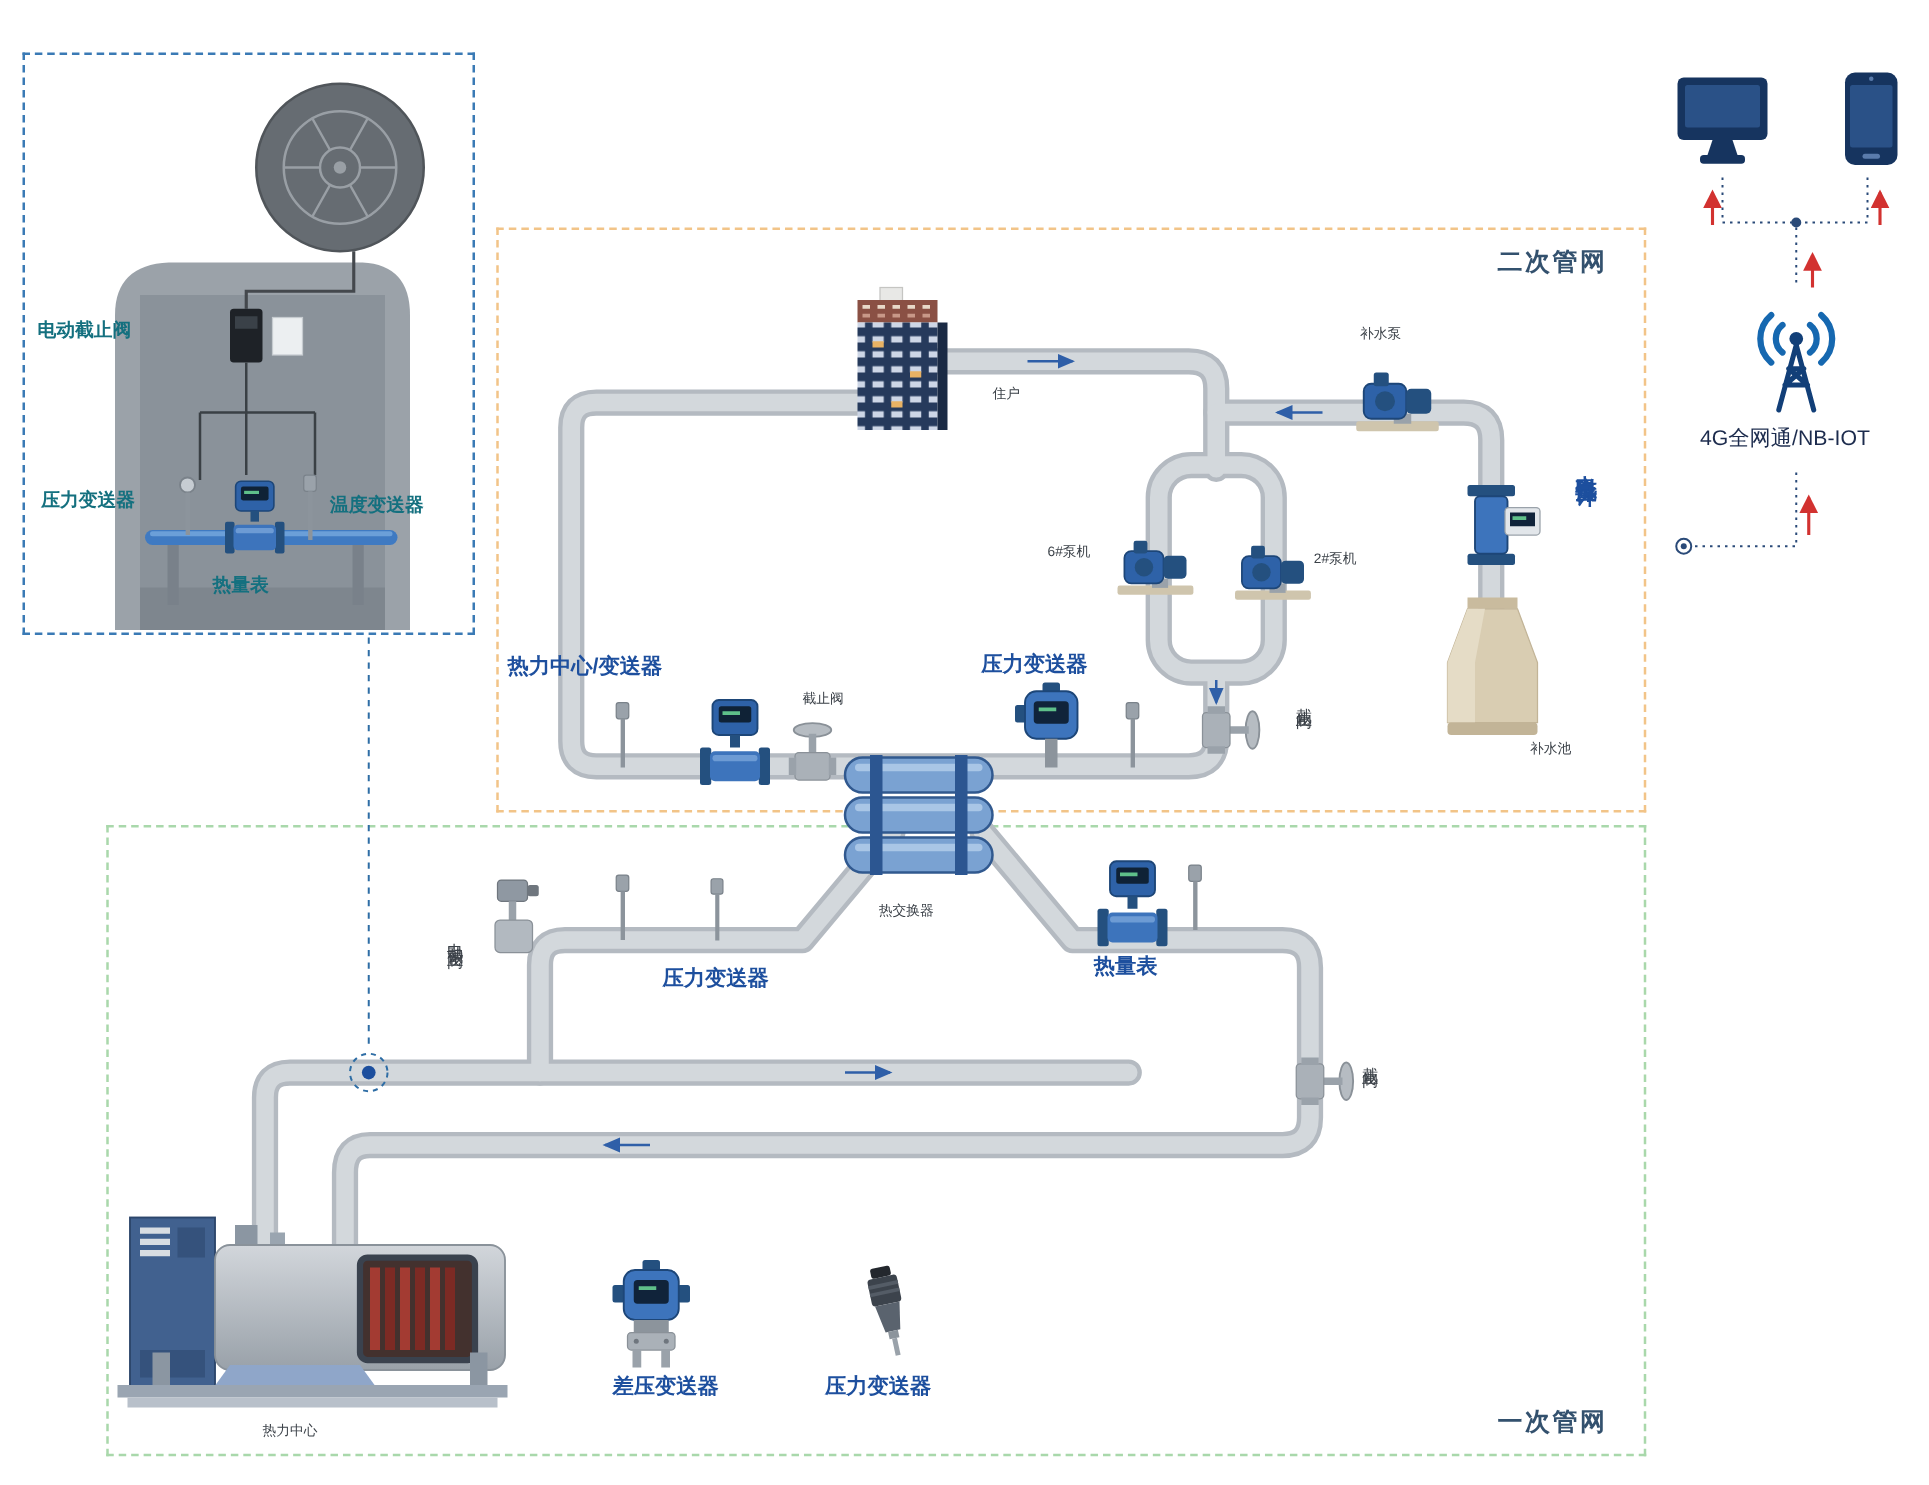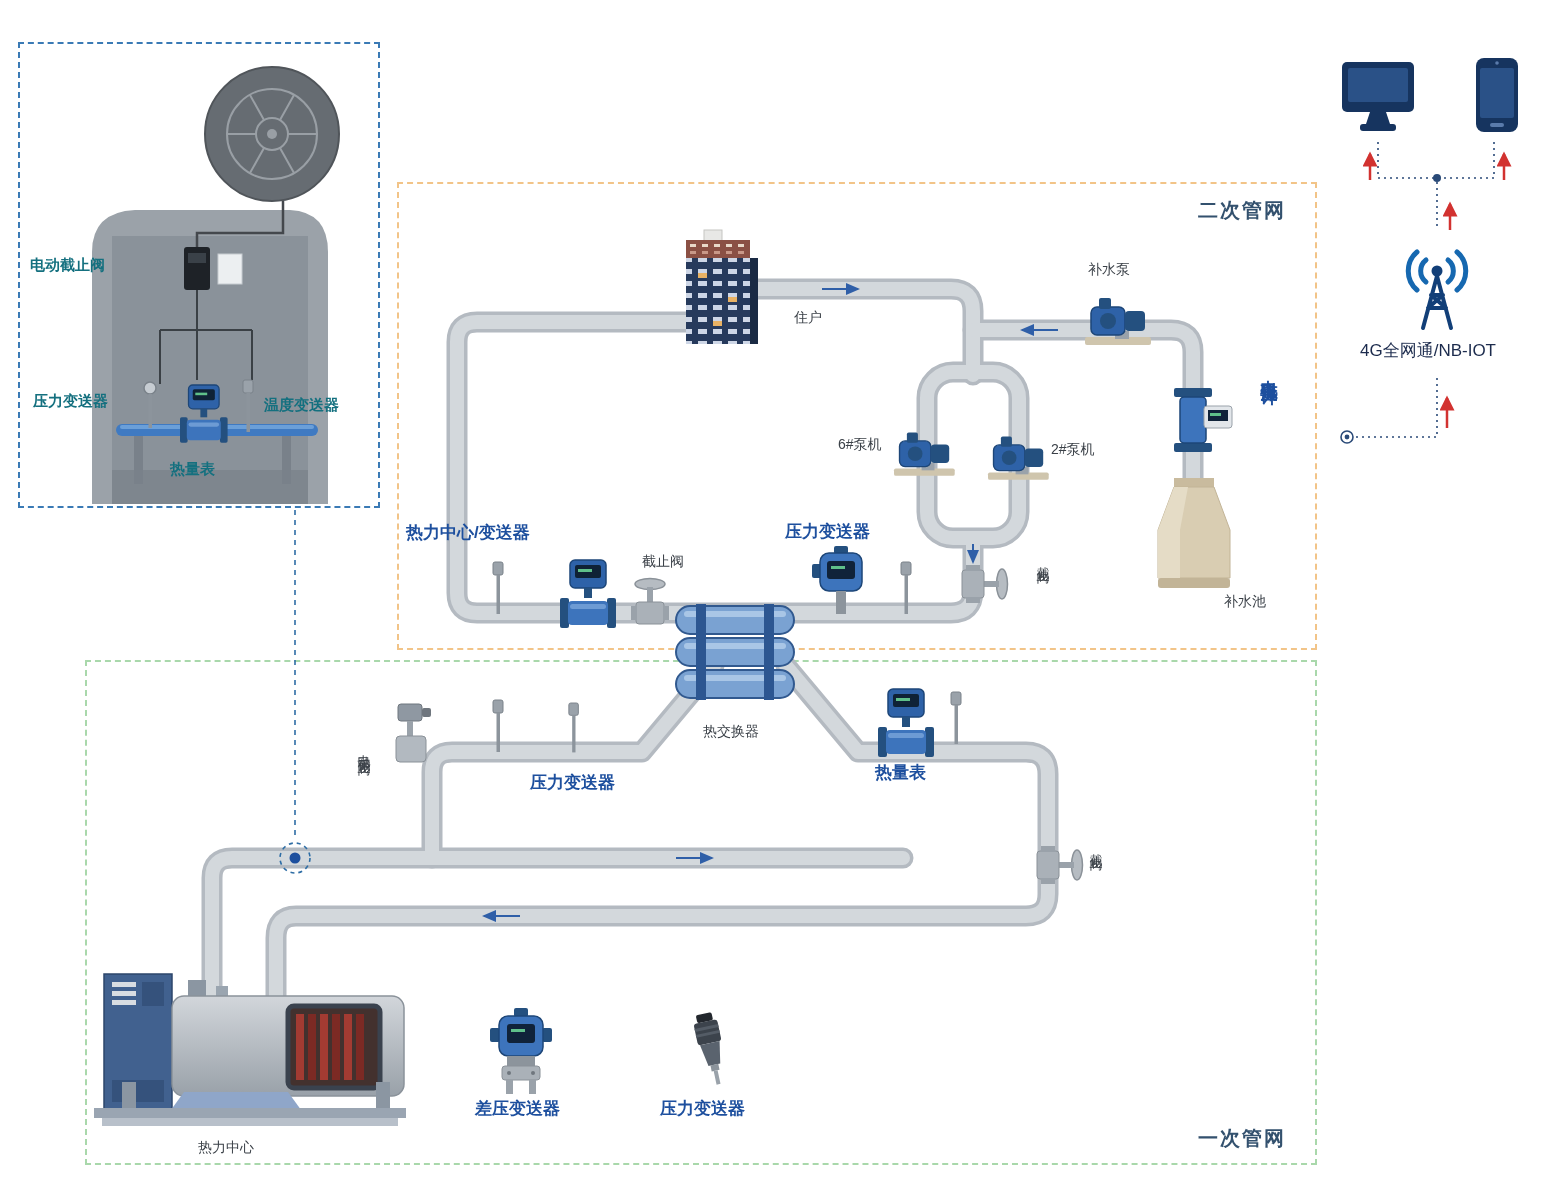--- a/index.html
+++ b/index.html
@@ -7,21 +7,21 @@
   body{font-family:"Liberation Sans","DejaVu Sans",sans-serif}
   .stage{position:relative;width:1543px;height:1188px;background:#ffffff;overflow:hidden}
   .box{position:absolute;border:2px dashed;z-index:1;background:transparent}
   .box.detail{left:18px;top:42px;width:362px;height:466px;border-color:#3a7ab5}
   .box.secondary{left:397px;top:182px;width:920px;height:468px;border-color:#f2c488}
   .box.primary{left:85px;top:660px;width:1232px;height:505px;border-color:#a9d8ab}
   svg.art{position:absolute;left:0;top:0;z-index:2}
   .lbl{position:absolute;z-index:3;white-space:nowrap;line-height:1.2}
   .teal{color:#14707f;font-weight:bold;font-size:15px}
   .title{color:#33516e;font-weight:bold;font-size:20px;letter-spacing:2px}
-  .dark{color:#3b4148;font-size:14px}
+  .dark{color:#3b4148;font-size:11px}
   .blue{color:#1d4f9e;font-weight:bold;font-size:17px}
   .navy{color:#1c2b4d;font-weight:normal;font-size:17px}
   .vert{writing-mode:vertical-rl;text-orientation:upright;letter-spacing:2px;white-space:normal}
   .dark.vert{font-size:13px}
 </style>
 </head>
 <body>
 
 <div class="stage">
 
@@ -322,24 +322,24 @@
   <div class="lbl dark" style="left:794px;top:309px">住户</div>
   <div class="lbl dark" style="left:1088px;top:261px">补水泵</div>
   <div class="lbl dark" style="left:838px;top:436px">6#泵机</div>
   <div class="lbl dark" style="left:1051px;top:441px">2#泵机</div>
   <div class="lbl dark" style="left:642px;top:553px">截止阀</div>
   <div class="lbl dark vert" style="left:1035px;top:556px">截止阀</div>
   <div class="lbl dark" style="left:1224px;top:593px">补水池</div>
   <div class="lbl dark" style="left:703px;top:723px">热交换器</div>
   <div class="lbl dark vert" style="left:356px;top:744px">电动截止阀</div>
   <div class="lbl dark vert" style="left:1088px;top:843px">截止阀</div>
-  <div class="lbl dark" style="left:198px;top:1139px">热力中心</div>
+  <div class="lbl dark" style="left:210px;top:1139px">热力中心</div>
 
   <div class="lbl blue" style="left:406px;top:523px">热力中心/变送器</div>
   <div class="lbl blue" style="left:785px;top:522px">压力变送器</div>
   <div class="lbl blue vert" style="left:1258px;top:366px">电磁流量计</div>
   <div class="lbl blue" style="left:530px;top:773px">压力变送器</div>
   <div class="lbl blue" style="left:875px;top:763px">热量表</div>
-  <div class="lbl blue" style="left:475px;top:1099px">差压变送器</div>
+  <div class="lbl blue" style="left:490px;top:1099px">差压变送器</div>
   <div class="lbl blue" style="left:660px;top:1099px">压力变送器</div>
 
   <div class="lbl navy" style="left:1360px;top:341px">4G全网通/NB-IOT</div>
 </div>
 
 </body></html>

